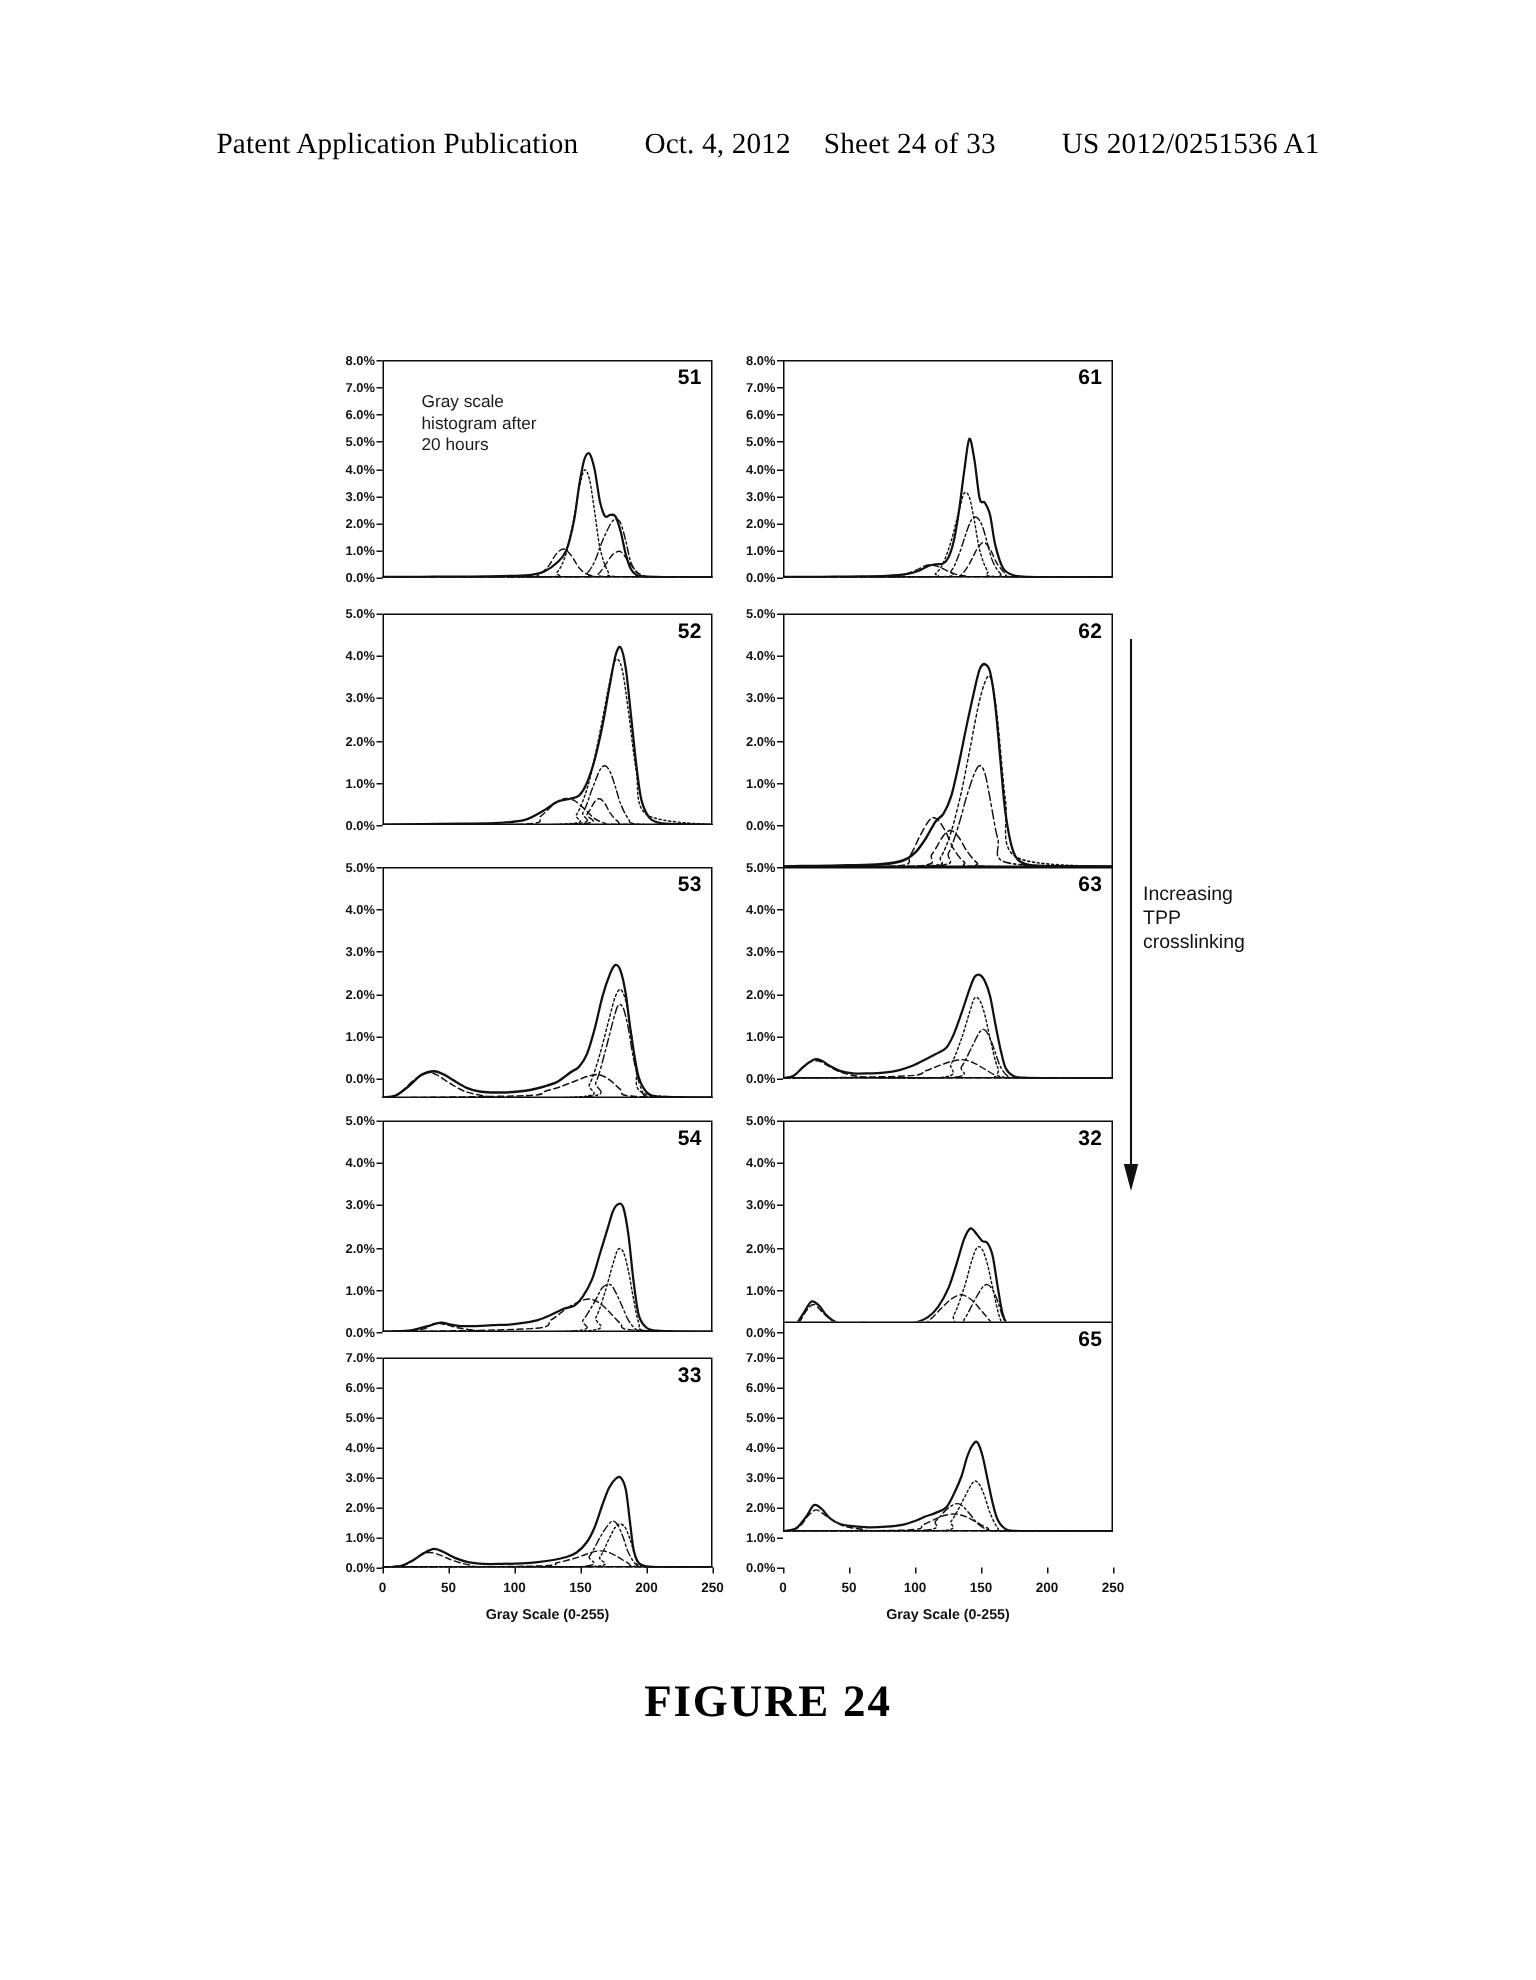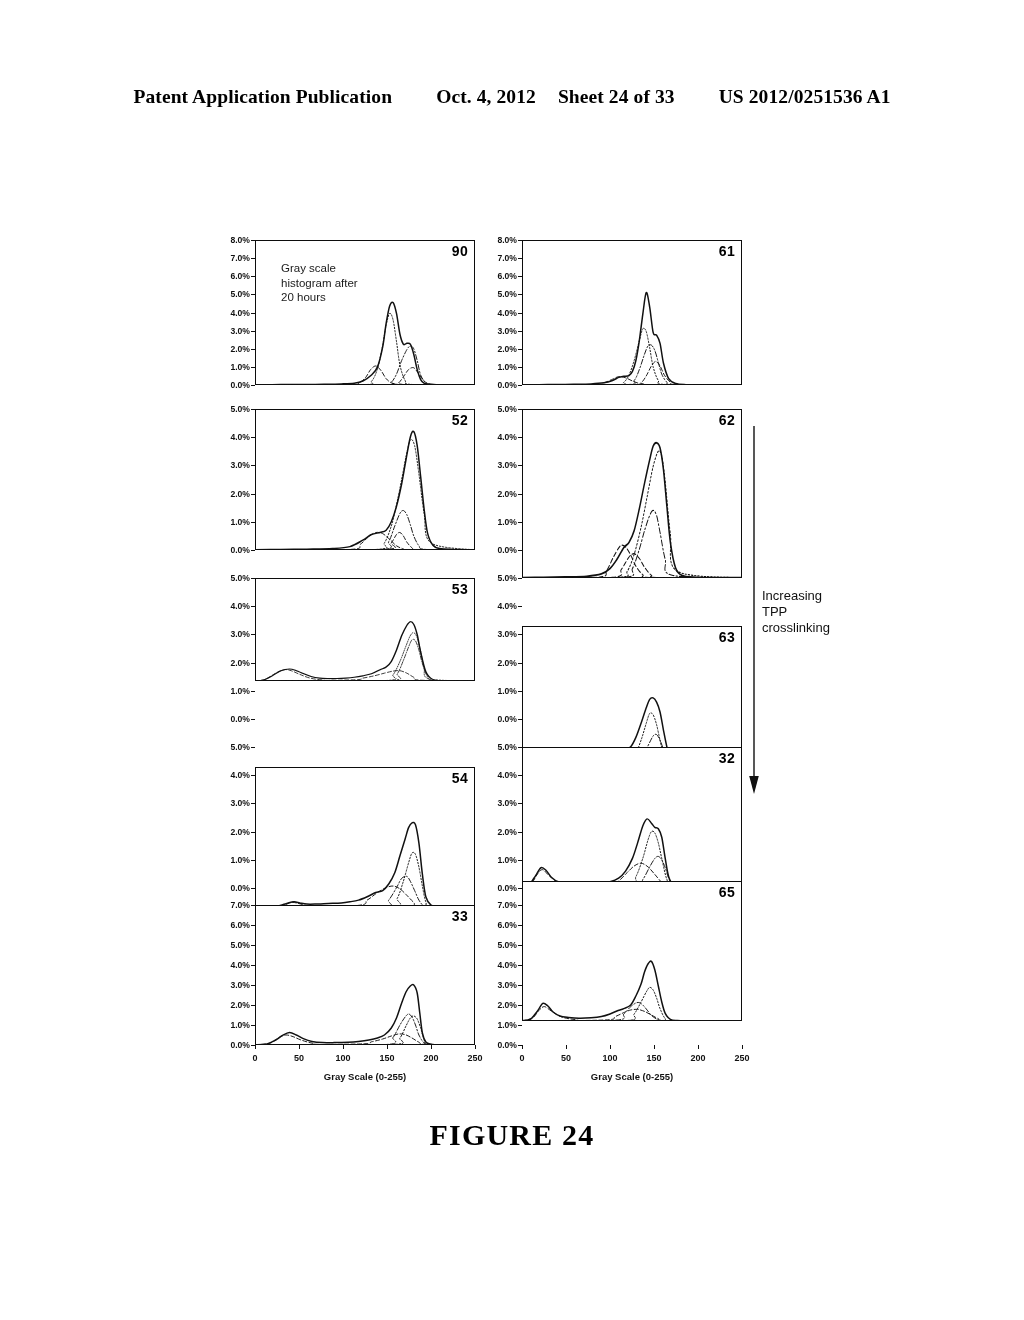--- a/index.html
+++ b/index.html
@@ -19,21 +19,21 @@
   
   #patent-header {
     position: absolute;
     top: 86px;
     left: 0;
     width: 1024px;
     display: flex;
     justify-content: center;
     align-items: baseline;
     font-family: "Liberation Serif", serif;
-    font-weight: bold;
+    font-weight: normal;
     font-size: 19.5px;
     letter-spacing: 0.1px;
     white-space: nowrap;
   }
   #patent-header .hdr-pub { margin-right: 44px; }
   #patent-header .hdr-date { margin-right: 22px; }
   #patent-header .hdr-sheet { margin-right: 44px; }
 
   
   #figure-area {
@@ -158,21 +158,21 @@
 <div id="patent-header">
   <span class="hdr-pub">Patent Application Publication</span>
   <span class="hdr-date">Oct. 4, 2012</span>
   <span class="hdr-sheet">Sheet 24 of 33</span>
   <span class="hdr-num">US 2012/0251536 A1</span>
 </div>
 
 <div id="figure-area">
     <div class="panel" style="left: 255px; top: 240px; width: 220px; height: 145px;">
       <div class="panel-box"></div>
-      <div class="panel-num">90</div>
+      <div class="panel-num">51</div>
       <div class="panel-note">Gray scale
 histogram after
 20 hours</div>
       <svg class="panel-svg" viewBox="0 0 220 145" preserveAspectRatio="none">
         <path d="M 0.00 144.64 C 2.70 144.64, 11.86 144.67, 17.25 144.64 C 22.65 144.61, 29.12 144.48, 34.51 144.46 C 39.90 144.43, 46.37 144.48, 51.76 144.46 C 57.16 144.43, 63.63 144.36, 69.02 144.28 C 74.41 144.19, 81.56 144.08, 86.27 143.91 C 90.99 143.74, 95.85 143.64, 99.22 143.19 C 102.59 142.73, 105.15 142.29, 107.84 141.01 C 110.54 139.74, 114.18 137.24, 116.47 135.03 C 118.76 132.82, 120.76 131.26, 122.51 126.88 C 124.26 122.49, 126.34 113.73, 127.69 106.94 C 129.03 100.14, 130.06 89.75, 131.14 83.38 C 132.22 77.00, 133.51 69.41, 134.59 66.16 C 135.67 62.90, 136.96 61.40, 138.04 62.53 C 139.12 63.66, 140.41 68.45, 141.49 73.41 C 142.57 78.36, 143.86 89.44, 144.94 94.25 C 146.02 99.06, 147.31 102.80, 148.39 104.22 C 149.47 105.63, 150.76 103.31, 151.84 103.31 C 152.92 103.31, 154.22 102.52, 155.29 104.22 C 156.37 105.92, 157.67 110.22, 158.75 114.19 C 159.82 118.15, 161.12 125.63, 162.20 129.59 C 163.27 133.56, 164.57 137.44, 165.65 139.56 C 166.73 141.69, 168.02 142.48, 169.10 143.19 C 170.18 143.90, 170.66 143.87, 172.55 144.09 C 174.44 144.32, 177.13 144.52, 181.18 144.64 C 185.22 144.75, 192.37 144.79, 198.43 144.82 C 204.50 144.85, 216.63 144.82, 220.00 144.82" fill="none" stroke="#111" stroke-width="1.5" stroke-linecap="round"></path>
         <path d="M 0.00 145.00 C 14.83 144.94, 78.73 144.92, 94.90 144.64 C 111.08 144.35, 101.10 144.26, 103.53 143.19 C 105.96 142.11, 108.54 139.87, 110.43 137.75 C 112.32 135.63, 113.99 131.43, 115.61 129.59 C 117.23 127.75, 119.17 125.83, 120.78 125.97 C 122.40 126.11, 124.34 128.52, 125.96 130.50 C 127.58 132.48, 129.52 136.73, 131.14 138.66 C 132.75 140.58, 134.70 141.95, 136.31 142.82 C 137.93 143.70, 139.87 143.96, 141.49 144.28 C 143.11 144.59, 144.51 144.71, 146.67 144.82 C 148.82 144.93, 143.84 144.97, 155.29 145.00 C 166.75 145.03, 209.89 145.00, 220.00 145.00" fill="none" stroke="#111" stroke-width="0.95" stroke-dasharray="4,2.4" stroke-linecap="round"></path>
         <path d="M 0.00 145.00 C 16.85 144.94, 89.64 145.20, 107.84 144.64 C 126.04 144.07, 114.18 143.87, 116.47 141.38 C 118.76 138.88, 120.76 134.35, 122.51 128.69 C 124.26 123.02, 126.34 111.92, 127.69 105.13 C 129.03 98.33, 130.06 90.14, 131.14 85.19 C 132.22 80.23, 133.51 74.26, 134.59 73.41 C 135.67 72.56, 136.96 75.36, 138.04 79.75 C 139.12 84.14, 140.41 94.42, 141.49 101.50 C 142.57 108.58, 143.59 118.97, 144.94 125.06 C 146.29 131.15, 148.23 137.44, 150.12 140.47 C 152.00 143.50, 146.10 143.75, 157.02 144.46 C 167.94 145.16, 210.16 144.92, 220.00 145.00" fill="none" stroke="#111" stroke-width="0.95" stroke-dasharray="1.4,1.8" stroke-linecap="round"></path>
         <path d="M 0.00 145.00 C 20.22 144.94, 108.11 145.06, 129.41 144.64 C 150.71 144.21, 134.43 143.92, 136.31 142.28 C 138.20 140.64, 139.87 137.52, 141.49 134.13 C 143.11 130.73, 145.05 124.35, 146.67 120.53 C 148.28 116.71, 150.50 111.92, 151.84 109.66 C 153.19 107.39, 154.22 106.17, 155.29 106.03 C 156.37 105.89, 157.67 106.48, 158.75 108.75 C 159.82 111.02, 161.12 116.42, 162.20 120.53 C 163.27 124.64, 164.30 131.55, 165.65 135.03 C 167.00 138.51, 168.94 141.32, 170.82 142.82 C 172.71 144.33, 170.04 144.30, 177.73 144.64 C 185.41 144.98, 213.39 144.94, 220.00 145.00" fill="none" stroke="#111" stroke-width="0.95" stroke-dasharray="5,2,1.4,2" stroke-linecap="round"></path>
         <path d="M 0.00 145.00 C 21.30 144.97, 113.94 145.10, 136.31 144.82 C 158.69 144.54, 141.33 144.43, 143.22 143.19 C 145.10 141.94, 146.77 138.97, 148.39 136.84 C 150.01 134.72, 151.95 131.01, 153.57 129.59 C 155.19 128.18, 157.13 127.07, 158.75 127.78 C 160.36 128.49, 162.30 132.06, 163.92 134.13 C 165.54 136.19, 167.48 139.48, 169.10 141.01 C 170.72 142.54, 172.39 143.32, 174.27 143.91 C 176.16 144.51, 174.03 144.65, 181.18 144.82 C 188.32 144.99, 213.93 144.97, 220.00 145.00" fill="none" stroke="#111" stroke-width="0.95" stroke-dasharray="4,2.4" stroke-linecap="round"></path>
       </svg>
@@ -271,21 +271,21 @@
     <div class="ytick" style="left: 518px; top: 437.2px;"></div>
     <div class="ytick" style="left: 518px; top: 409px;"></div>
     <div class="ylabels" style="left: 483px; top: 409px; height: 141px;">
       <span style="top: 141px;">0.0%</span>
       <span style="top: 112.8px;">1.0%</span>
       <span style="top: 84.6px;">2.0%</span>
       <span style="top: 56.4px;">3.0%</span>
       <span style="top: 28.2px;">4.0%</span>
       <span style="top: 0px;">5.0%</span>
     </div>
-    <div class="panel" style="left: 255px; top: 578px; width: 220px; height: 103px;">
+    <div class="panel" style="left: 255px; top: 578px; width: 220px; height: 154px;">
       <div class="panel-box"></div>
       <div class="panel-num">53</div>
       <svg class="panel-svg" viewBox="0 0 220 141" preserveAspectRatio="none">
         <path d="M 0.00 140.72 C 1.35 140.54, 5.93 140.65, 8.63 139.59 C 11.32 138.53, 14.56 135.93, 17.25 133.95 C 19.95 131.97, 23.19 128.35, 25.88 126.90 C 28.58 125.45, 32.08 124.64, 34.51 124.64 C 36.94 124.64, 39.39 126.02, 41.41 126.90 C 43.43 127.78, 45.16 129.05, 47.45 130.28 C 49.74 131.52, 53.38 133.74, 56.08 134.80 C 58.77 135.85, 62.01 136.61, 64.71 137.05 C 67.40 137.49, 70.64 137.53, 73.33 137.62 C 76.03 137.70, 79.26 137.70, 81.96 137.62 C 84.66 137.53, 87.89 137.32, 90.59 137.05 C 93.28 136.79, 96.52 136.41, 99.22 135.92 C 101.91 135.44, 105.15 134.70, 107.84 133.95 C 110.54 133.20, 113.77 132.45, 116.47 131.13 C 119.17 129.81, 122.81 126.94, 125.10 125.49 C 127.39 124.04, 129.38 123.59, 131.14 121.82 C 132.89 120.06, 134.70 117.82, 136.31 114.21 C 137.93 110.60, 139.87 104.21, 141.49 98.70 C 143.11 93.19, 145.05 84.25, 146.67 78.96 C 148.28 73.67, 150.50 67.86, 151.84 64.86 C 153.19 61.86, 154.22 60.00, 155.29 59.78 C 156.37 59.56, 157.67 60.67, 158.75 63.45 C 159.82 66.23, 161.12 71.60, 162.20 77.55 C 163.27 83.50, 164.30 93.59, 165.65 101.52 C 167.00 109.45, 168.94 122.49, 170.82 128.31 C 172.71 134.13, 174.76 136.85, 177.73 138.74 C 180.69 140.64, 183.20 140.13, 189.80 140.44 C 196.41 140.74, 215.28 140.67, 220.00 140.72" fill="none" stroke="#111" stroke-width="1.5" stroke-linecap="round"></path>
         <path d="M 0.00 141.00 C 1.62 140.65, 7.12 140.42, 10.35 138.74 C 13.59 137.07, 17.74 132.35, 20.71 130.28 C 23.67 128.21, 26.91 126.02, 29.33 125.49 C 31.76 124.96, 33.81 125.89, 36.24 126.90 C 38.66 127.91, 41.90 130.39, 44.86 131.98 C 47.83 133.56, 51.44 135.82, 55.22 137.05 C 58.99 138.29, 64.17 139.30, 69.02 139.87 C 73.87 140.44, 62.68 140.54, 86.27 140.72 C 109.87 140.89, 199.11 140.96, 220.00 141.00" fill="none" stroke="#111" stroke-width="0.95" stroke-dasharray="4,2.4" stroke-linecap="round"></path>
         <path d="M 0.00 141.00 C 20.22 140.91, 107.84 141.76, 129.41 140.44 C 150.98 139.11, 135.61 136.64, 138.04 132.54 C 140.47 128.44, 142.92 120.38, 144.94 114.21 C 146.96 108.04, 149.36 98.57, 150.98 93.06 C 152.60 87.55, 154.08 81.82, 155.29 78.96 C 156.51 76.10, 157.67 74.29, 158.75 74.73 C 159.82 75.17, 161.12 77.81, 162.20 81.78 C 163.27 85.75, 164.57 93.72, 165.65 100.11 C 166.73 106.50, 167.75 116.72, 169.10 122.67 C 170.45 128.62, 166.32 135.32, 174.27 138.18 C 182.23 141.04, 212.86 140.56, 220.00 141.00" fill="none" stroke="#111" stroke-width="0.95" stroke-dasharray="1.4,1.8" stroke-linecap="round"></path>
         <path d="M 0.00 141.00 C 20.89 140.91, 111.48 141.98, 133.73 140.44 C 155.97 138.89, 140.06 135.45, 142.35 131.13 C 144.64 126.81, 146.64 118.53, 148.39 112.80 C 150.14 107.07, 152.22 98.88, 153.57 94.47 C 154.92 90.06, 155.94 85.92, 157.02 84.60 C 158.10 83.28, 159.39 83.81, 160.47 86.01 C 161.55 88.21, 162.84 93.85, 163.92 98.70 C 165.00 103.55, 166.02 111.30, 167.37 117.03 C 168.72 122.76, 170.66 131.70, 172.55 135.36 C 174.44 139.02, 172.04 139.55, 179.45 140.44 C 186.87 141.32, 213.66 140.91, 220.00 141.00" fill="none" stroke="#111" stroke-width="0.95" stroke-dasharray="5,2,1.4,2" stroke-linecap="round"></path>
         <path d="M 0.00 141.00 C 14.83 140.78, 78.05 140.21, 94.90 139.59 C 111.75 138.97, 104.07 137.93, 107.84 137.05 C 111.62 136.17, 115.69 135.01, 119.06 133.95 C 122.43 132.89, 126.45 131.30, 129.41 130.28 C 132.38 129.27, 135.61 127.99, 138.04 127.46 C 140.47 126.94, 142.78 126.46, 144.94 126.90 C 147.10 127.34, 149.69 128.87, 151.84 130.28 C 154.00 131.69, 156.59 134.43, 158.75 135.92 C 160.90 137.42, 156.08 139.08, 165.65 139.87 C 175.22 140.67, 211.51 140.82, 220.00 141.00" fill="none" stroke="#111" stroke-width="0.95" stroke-dasharray="4,2.4" stroke-linecap="round"></path>
       </svg>
     </div>
@@ -296,21 +296,21 @@
     <div class="ytick" style="left: 251px; top: 606.2px;"></div>
     <div class="ytick" style="left: 251px; top: 578px;"></div>
     <div class="ylabels" style="left: 216px; top: 578px; height: 141px;">
       <span style="top: 141px;">0.0%</span>
       <span style="top: 112.8px;">1.0%</span>
       <span style="top: 84.6px;">2.0%</span>
       <span style="top: 56.4px;">3.0%</span>
       <span style="top: 28.2px;">4.0%</span>
       <span style="top: 0px;">5.0%</span>
     </div>
-    <div class="panel" style="left: 522px; top: 578px; width: 220px; height: 141px; margin-top: 48px;">
+    <div class="panel" style="left: 522px; top: 578px; width: 220px; height: 141px;">
       <div class="panel-box"></div>
       <div class="panel-num">63</div>
       <svg class="panel-svg" viewBox="0 0 220 141" preserveAspectRatio="none">
         <path d="M 0.00 140.72 C 1.08 140.50, 4.75 140.50, 6.90 139.31 C 9.06 138.12, 11.65 134.82, 13.80 133.10 C 15.96 131.39, 18.82 128.93, 20.71 128.31 C 22.59 127.69, 24.26 128.50, 25.88 129.16 C 27.50 129.82, 29.17 131.48, 31.06 132.54 C 32.95 133.60, 35.53 135.13, 37.96 135.92 C 40.39 136.72, 43.62 137.35, 46.59 137.62 C 49.55 137.88, 53.71 137.70, 56.94 137.62 C 60.18 137.53, 64.06 137.40, 67.29 137.05 C 70.53 136.70, 74.68 136.07, 77.65 135.36 C 80.61 134.66, 83.58 133.64, 86.27 132.54 C 88.97 131.44, 92.48 129.54, 94.90 128.31 C 97.33 127.08, 99.65 125.83, 101.80 124.64 C 103.96 123.45, 106.82 122.77, 108.71 120.70 C 110.59 118.63, 112.26 115.05, 113.88 111.39 C 115.50 107.73, 117.44 101.92, 119.06 97.29 C 120.68 92.66, 122.89 85.53, 124.24 81.78 C 125.58 78.03, 126.61 74.86, 127.69 73.32 C 128.76 71.78, 130.06 71.47, 131.14 71.91 C 132.22 72.35, 133.51 73.94, 134.59 76.14 C 135.67 78.34, 136.96 81.60, 138.04 86.01 C 139.12 90.42, 140.41 98.83, 141.49 104.34 C 142.57 109.85, 143.86 116.63, 144.94 121.26 C 146.02 125.89, 147.04 131.13, 148.39 133.95 C 149.74 136.77, 151.68 138.29, 153.57 139.31 C 155.46 140.32, 157.50 140.22, 160.47 140.44 C 163.44 140.66, 163.25 140.67, 172.55 140.72 C 181.85 140.76, 212.59 140.72, 220.00 140.72" fill="none" stroke="#111" stroke-width="1.5" stroke-linecap="round"></path>
         <path d="M 0.00 141.00 C 1.35 140.56, 6.20 139.72, 8.63 138.18 C 11.05 136.64, 13.37 132.54, 15.53 131.13 C 17.69 129.72, 20.54 129.16, 22.43 129.16 C 24.32 129.16, 25.45 130.07, 27.61 131.13 C 29.76 132.19, 33.00 134.65, 36.24 135.92 C 39.47 137.20, 44.27 138.60, 48.31 139.31 C 52.36 140.01, 56.86 140.17, 62.12 140.44 C 67.38 140.70, 57.29 140.91, 81.96 141.00 C 106.63 141.09, 198.43 141.00, 220.00 141.00" fill="none" stroke="#111" stroke-width="0.95" stroke-dasharray="4,2.4" stroke-linecap="round"></path>
         <path d="M 0.00 141.00 C 16.18 140.91, 86.00 141.98, 103.53 140.44 C 121.05 138.89, 109.73 135.23, 112.16 131.13 C 114.58 127.03, 117.17 119.50, 119.06 114.21 C 120.95 108.92, 122.89 101.48, 124.24 97.29 C 125.58 93.10, 126.61 88.74, 127.69 87.42 C 128.76 86.10, 130.06 87.07, 131.14 88.83 C 132.22 90.59, 133.51 94.73, 134.59 98.70 C 135.67 102.67, 136.69 108.70, 138.04 114.21 C 139.39 119.72, 141.33 129.85, 143.22 133.95 C 145.10 138.05, 138.12 139.33, 150.12 140.44 C 162.12 141.54, 209.08 140.91, 220.00 141.00" fill="none" stroke="#111" stroke-width="0.95" stroke-dasharray="1.4,1.8" stroke-linecap="round"></path>
         <path d="M 0.00 141.00 C 17.25 140.91, 91.83 141.67, 110.43 140.44 C 129.03 139.20, 116.63 136.32, 119.06 133.10 C 121.49 129.89, 124.07 123.46, 125.96 119.85 C 127.85 116.24, 129.79 111.74, 131.14 109.98 C 132.49 108.22, 133.51 107.91, 134.59 108.57 C 135.67 109.23, 136.96 111.87, 138.04 114.21 C 139.12 116.55, 140.41 120.56, 141.49 123.52 C 142.57 126.47, 143.59 130.59, 144.94 133.10 C 146.29 135.62, 148.23 138.40, 150.12 139.59 C 152.00 140.78, 146.10 140.50, 157.02 140.72 C 167.94 140.94, 210.16 140.96, 220.00 141.00" fill="none" stroke="#111" stroke-width="0.95" stroke-dasharray="5,2,1.4,2" stroke-linecap="round"></path>
         <path d="M 0.00 141.00 C 12.81 140.74, 67.13 140.10, 81.96 139.31 C 96.79 138.51, 91.26 137.07, 94.90 135.92 C 98.54 134.78, 102.29 133.03, 105.25 131.98 C 108.22 130.92, 111.46 129.68, 113.88 129.16 C 116.31 128.63, 118.63 128.33, 120.78 128.59 C 122.94 128.86, 125.53 129.88, 127.69 130.85 C 129.84 131.82, 132.43 133.56, 134.59 134.80 C 136.75 136.03, 139.33 137.86, 141.49 138.74 C 143.65 139.63, 136.13 140.08, 148.39 140.44 C 160.66 140.79, 208.81 140.91, 220.00 141.00" fill="none" stroke="#111" stroke-width="0.95" stroke-dasharray="4,2.4" stroke-linecap="round"></path>
       </svg>
     </div>
@@ -321,21 +321,21 @@
     <div class="ytick" style="left: 518px; top: 606.2px;"></div>
     <div class="ytick" style="left: 518px; top: 578px;"></div>
     <div class="ylabels" style="left: 483px; top: 578px; height: 141px;">
       <span style="top: 141px;">0.0%</span>
       <span style="top: 112.8px;">1.0%</span>
       <span style="top: 84.6px;">2.0%</span>
       <span style="top: 56.4px;">3.0%</span>
       <span style="top: 28.2px;">4.0%</span>
       <span style="top: 0px;">5.0%</span>
     </div>
-    <div class="panel" style="left: 255px; top: 767px; width: 220px; height: 141px;">
+    <div class="panel" style="left: 255px; top: 747px; width: 220px; height: 141px;">
       <div class="panel-box"></div>
       <div class="panel-num">54</div>
       <svg class="panel-svg" viewBox="0 0 220 141" preserveAspectRatio="none">
         <path d="M 0.00 140.72 C 2.70 140.63, 12.54 140.73, 17.25 140.15 C 21.97 139.58, 26.83 137.89, 30.20 137.05 C 33.57 136.21, 36.53 134.97, 38.82 134.80 C 41.12 134.62, 42.84 135.57, 44.86 135.92 C 46.88 136.28, 49.34 136.88, 51.76 137.05 C 54.19 137.23, 57.02 137.14, 60.39 137.05 C 63.76 136.96, 69.29 136.66, 73.33 136.49 C 77.38 136.31, 82.90 136.19, 86.27 135.92 C 89.64 135.66, 92.21 135.24, 94.90 134.80 C 97.60 134.36, 100.83 133.90, 103.53 133.10 C 106.23 132.31, 109.46 130.91, 112.16 129.72 C 114.85 128.53, 118.36 126.46, 120.78 125.49 C 123.21 124.52, 125.66 124.84, 127.69 123.52 C 129.71 122.19, 131.84 119.81, 133.73 117.03 C 135.61 114.25, 138.01 110.16, 139.76 105.75 C 141.52 101.34, 143.32 94.12, 144.94 88.83 C 146.56 83.54, 148.77 76.32, 150.12 71.91 C 151.47 67.50, 152.49 63.14, 153.57 60.63 C 154.65 58.12, 155.94 56.28, 157.02 55.84 C 158.10 55.40, 159.39 54.64, 160.47 57.81 C 161.55 60.98, 162.84 68.43, 163.92 76.14 C 165.00 83.85, 166.29 98.79, 167.37 107.16 C 168.45 115.53, 169.48 124.87, 170.82 129.72 C 172.17 134.57, 174.11 136.55, 176.00 138.18 C 177.89 139.81, 179.40 139.76, 182.90 140.15 C 186.41 140.55, 192.63 140.63, 198.43 140.72 C 204.23 140.81, 216.63 140.72, 220.00 140.72" fill="none" stroke="#111" stroke-width="1.5" stroke-linecap="round"></path>
         <path d="M 0.00 141.00 C 4.04 140.74, 20.49 140.19, 25.88 139.31 C 31.27 138.43, 32.08 135.89, 34.51 135.36 C 36.94 134.83, 38.99 135.48, 41.41 135.92 C 43.84 136.36, 46.80 137.56, 50.04 138.18 C 53.27 138.80, 57.13 139.48, 62.12 139.87 C 67.11 140.27, 57.29 140.54, 81.96 140.72 C 106.63 140.89, 198.43 140.96, 220.00 141.00" fill="none" stroke="#111" stroke-width="0.95" stroke-dasharray="4,2.4" stroke-linecap="round"></path>
         <path d="M 0.00 141.00 C 20.89 140.91, 111.48 141.98, 133.73 140.44 C 155.97 138.89, 140.06 135.23, 142.35 131.13 C 144.64 127.03, 146.64 119.72, 148.39 114.21 C 150.14 108.70, 152.22 100.29, 153.57 95.88 C 154.92 91.47, 155.94 87.33, 157.02 86.01 C 158.10 84.69, 159.39 85.22, 160.47 87.42 C 161.55 89.62, 162.84 95.17, 163.92 100.11 C 165.00 105.05, 166.29 113.58, 167.37 119.00 C 168.45 124.42, 169.48 131.49, 170.82 134.80 C 172.17 138.10, 168.32 139.18, 176.00 140.15 C 183.68 141.12, 213.13 140.87, 220.00 141.00" fill="none" stroke="#111" stroke-width="0.95" stroke-dasharray="1.4,1.8" stroke-linecap="round"></path>
         <path d="M 0.00 141.00 C 19.55 140.91, 104.20 141.67, 125.10 140.44 C 145.99 139.20, 131.16 136.19, 133.73 133.10 C 136.29 130.02, 139.47 124.09, 141.49 120.70 C 143.51 117.30, 145.05 113.15, 146.67 111.39 C 148.28 109.63, 150.50 108.98, 151.84 109.42 C 153.19 109.86, 154.08 112.01, 155.29 114.21 C 156.51 116.41, 158.26 120.56, 159.61 123.52 C 160.96 126.47, 162.44 130.64, 163.92 133.10 C 165.40 135.57, 167.21 138.12, 169.10 139.31 C 170.99 140.50, 168.05 140.45, 176.00 140.72 C 183.95 140.98, 213.13 140.96, 220.00 141.00" fill="none" stroke="#111" stroke-width="0.95" stroke-dasharray="5,2,1.4,2" stroke-linecap="round"></path>
         <path d="M 0.00 141.00 C 15.50 140.65, 81.69 139.98, 99.22 138.74 C 116.74 137.51, 108.52 135.17, 112.16 133.10 C 115.80 131.03, 119.54 127.43, 122.51 125.49 C 125.48 123.55, 128.71 121.71, 131.14 120.70 C 133.56 119.68, 135.88 118.83, 138.04 119.00 C 140.20 119.18, 142.78 120.37, 144.94 121.82 C 147.10 123.28, 149.69 126.19, 151.84 128.31 C 154.00 130.43, 156.59 133.60, 158.75 135.36 C 160.90 137.12, 156.08 138.71, 165.65 139.59 C 175.22 140.47, 211.51 140.78, 220.00 141.00" fill="none" stroke="#111" stroke-width="0.95" stroke-dasharray="4,2.4" stroke-linecap="round"></path>
       </svg>
     </div>

